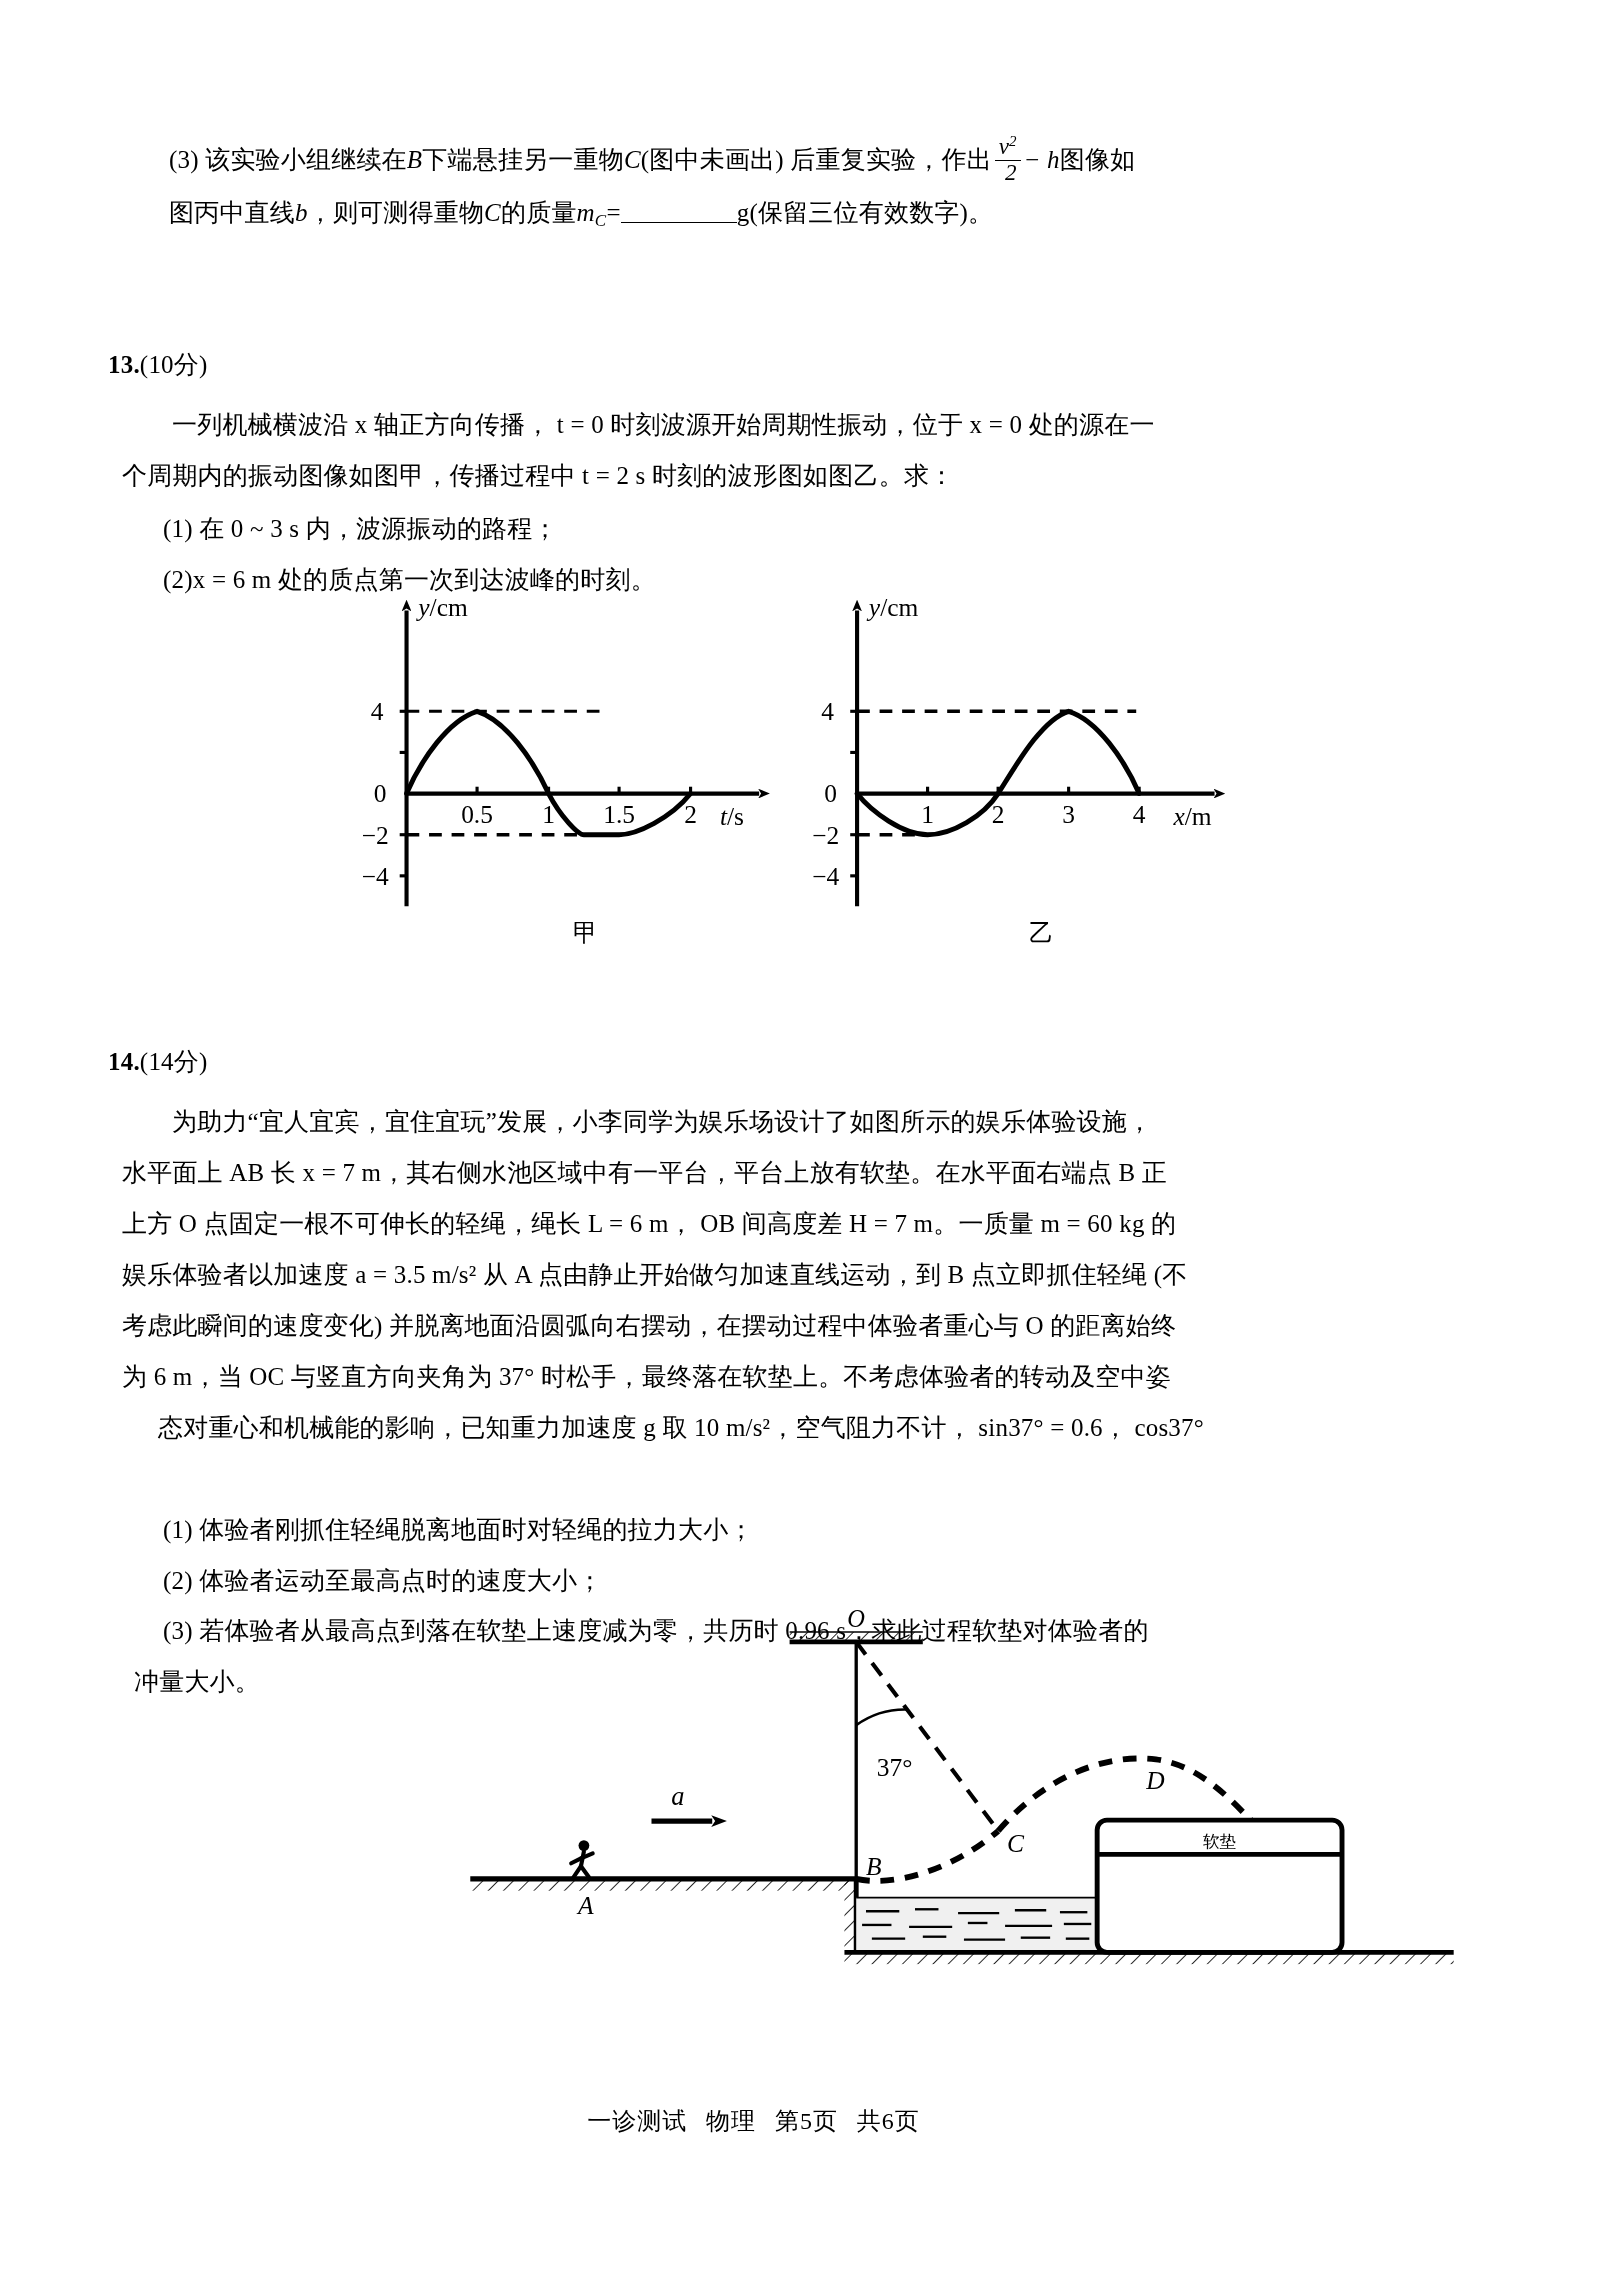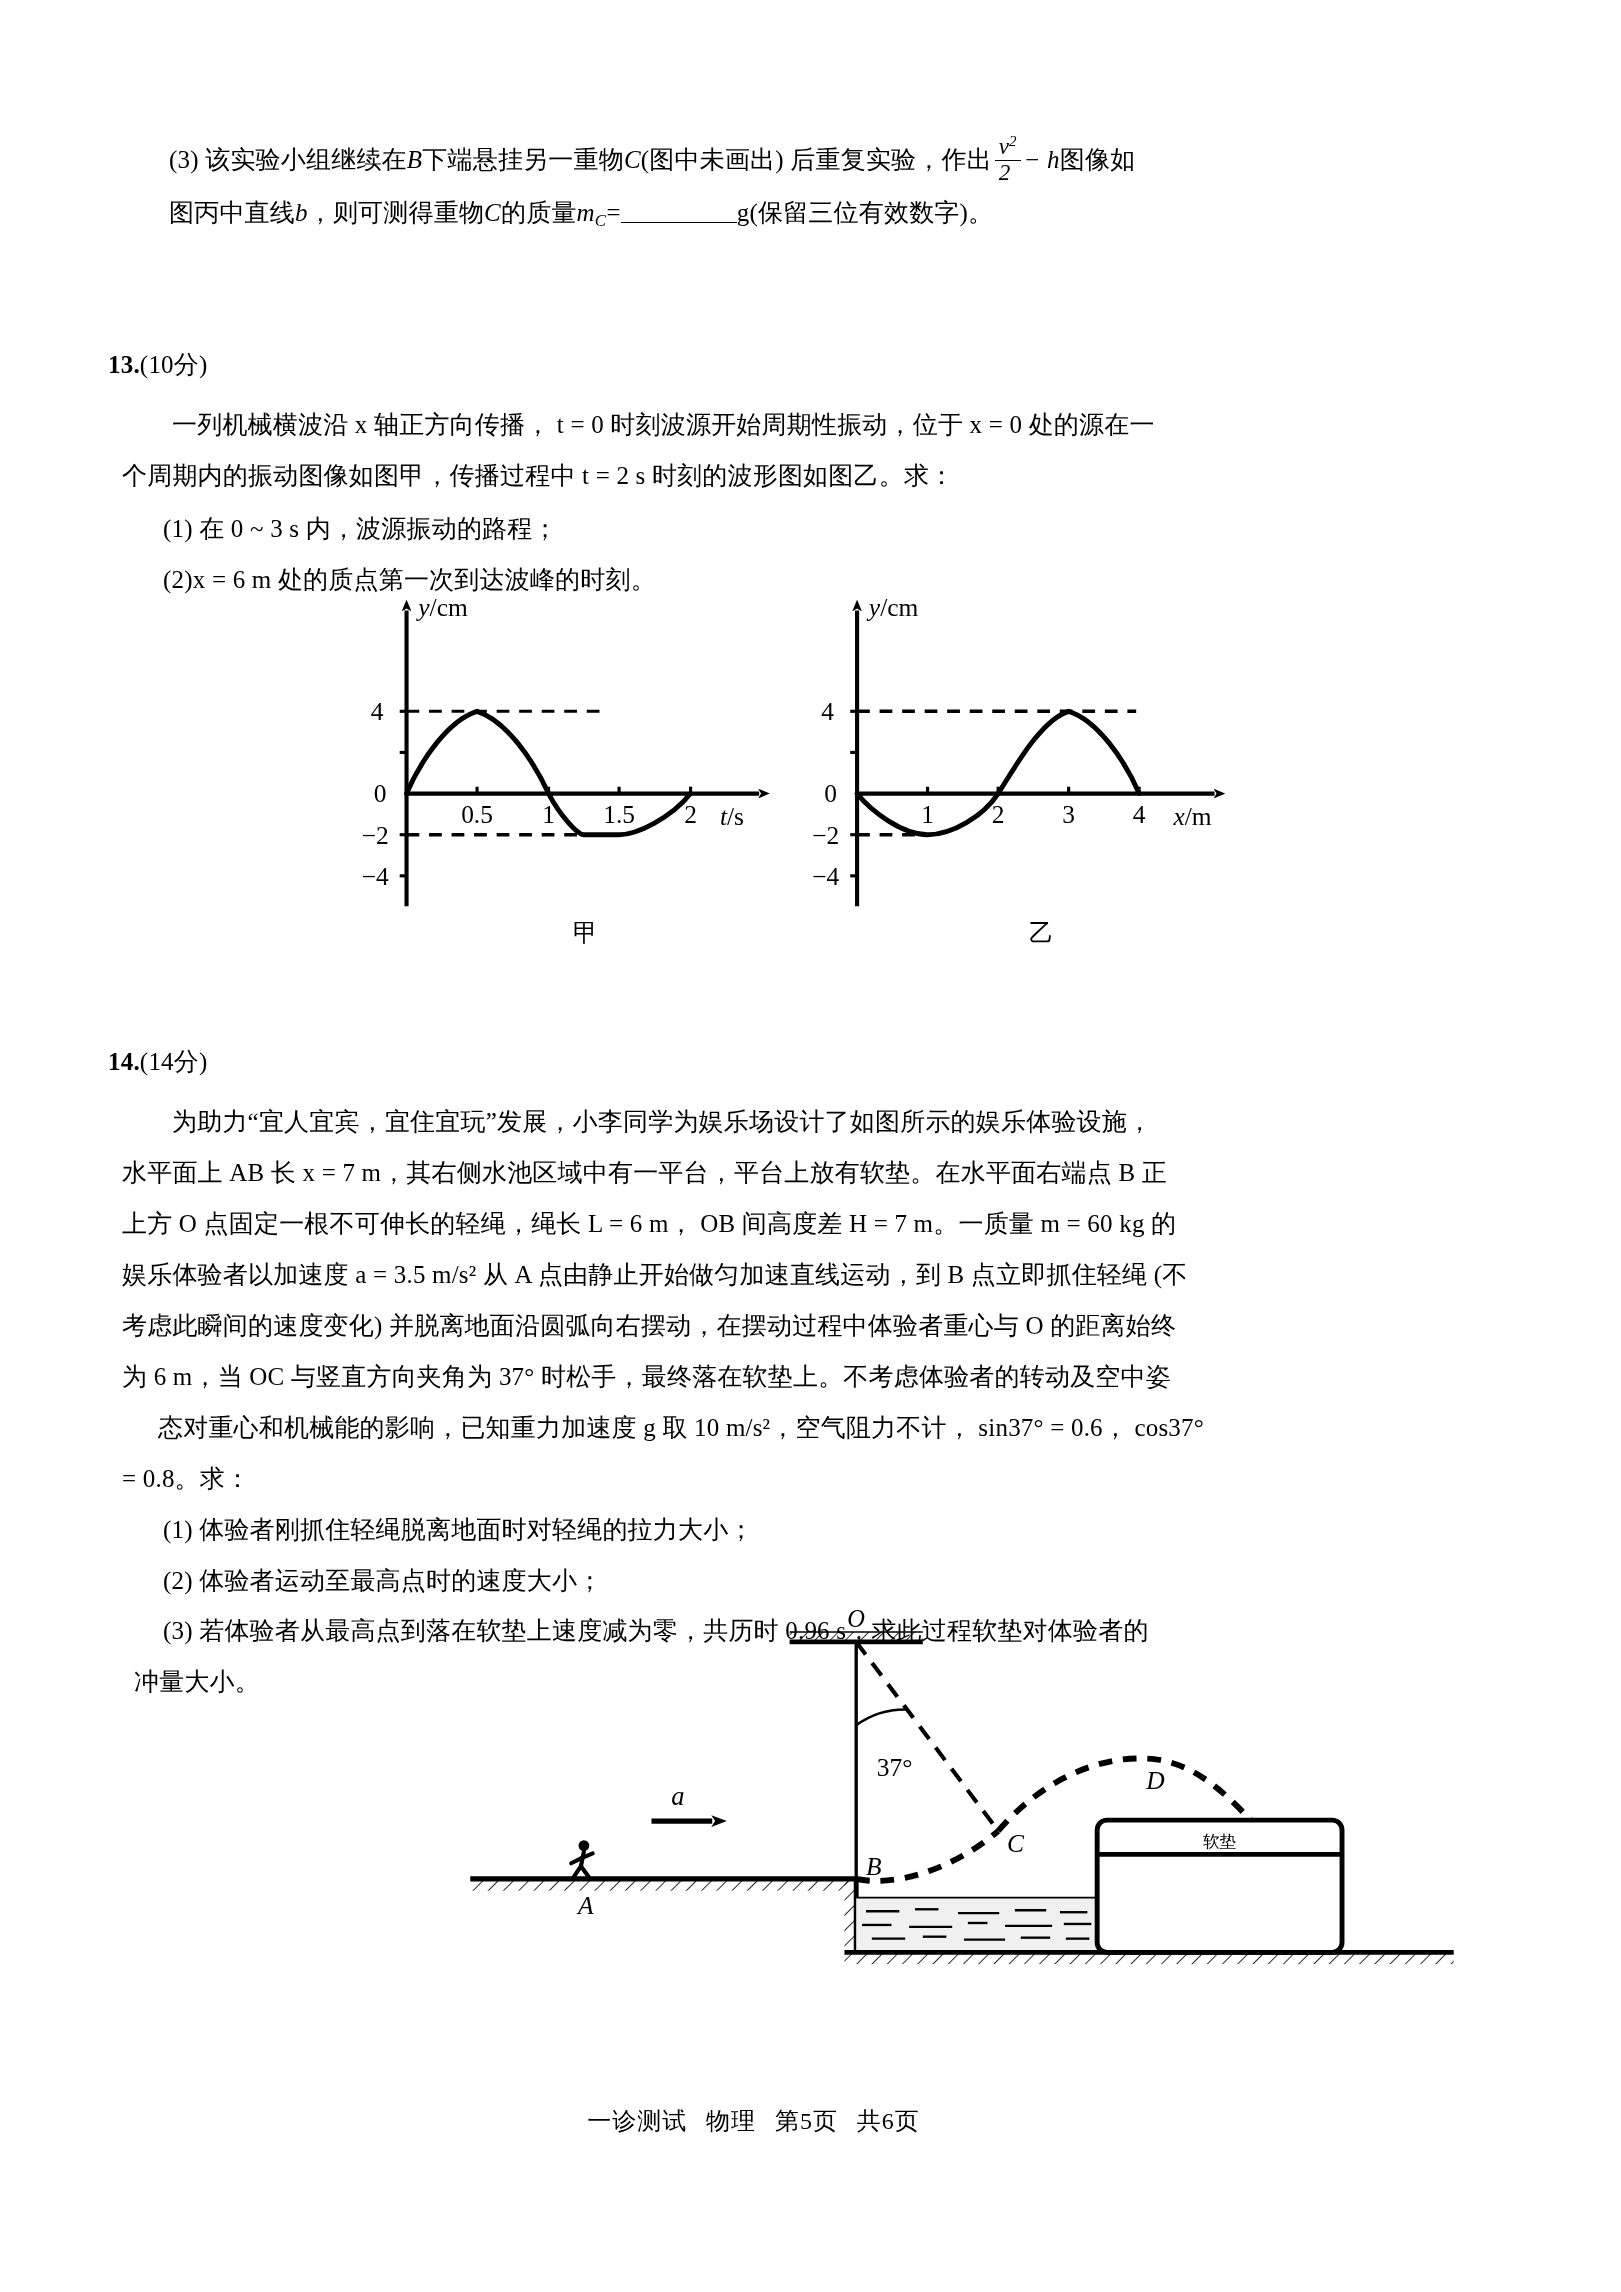--- a/index.html
+++ b/index.html
@@ -22,21 +22,21 @@
   }
   .it  { font-style:italic; font-family:"Liberation Serif",serif; }
   .bld { font-weight:bold; }
   .sub { font-size:0.68em; vertical-align:-0.28em; font-style:italic; }
   .sup { font-size:0.65em; vertical-align:0.55em; }
   .nb  { white-space:nowrap; }
 
   
   .frac {
     display:inline-block; vertical-align:-0.5em;
-    text-align:left; line-height:1.05; font-size:0.92em;
+    text-align:right; line-height:1.05; font-size:0.92em;
     margin:0 2.9px;
   }
   .frac .num { display:block; padding:0 3.9px; font-style:italic; }
   .frac .den { display:block; border-top:1.4px solid #000; padding:0 3.9px; font-style:italic; }
 
   .blankline {
     display:inline-block; width:116px;
     border-bottom:1.6px solid #000; vertical-align:-2px;
   }
 
@@ -187,23 +187,20 @@
     <span>娱乐体验者以加速度 a = 3.5 m/s² 从 A 点由静止开始做匀加速直线运动，到 B 点立即抓住轻绳 (不</span>
   </div>
   <div class="txt" style="left:122px; top:1300px; width:1309px; line-height:51px;">
     <span>考虑此瞬间的速度变化) 并脱离地面沿圆弧向右摆动，在摆动过程中体验者重心与 O 的距离始终</span>
   </div>
   <div class="txt" style="left:122px; top:1351px; width:1309px; line-height:51px;">
     <span>为 6 m，当 OC 与竖直方向夹角为 37° 时松手，最终落在软垫上。不考虑体验者的转动及空中姿</span>
   </div>
   <div class="txt" style="left:122px; top:1402px; width:1309px; line-height:51px;margin-left:36px;">
     <span>态对重心和机械能的影响，已知重力加速度 g 取 10 m/s²，空气阻力不计， sin37° = 0.6， cos37°</span>
-  </div>
-  <div class="txt" style="left:122px; top:1453px; width:1309px; line-height:51px;">
-    <span>= 0.8。求：</span>
   </div>
   <div class="txt" style="left:163px; top:1504px; width:1274px; line-height:51px;">
     <span>(1) 体验者刚抓住轻绳脱离地面时对轻绳的拉力大小；</span>
   </div>
   <div class="txt" style="left:163px; top:1555px; width:1274px; line-height:51px;">
     <span>(2) 体验者运动至最高点时的速度大小；</span>
   </div>
   <div class="txt" style="left:163px; top:1605px; width:1274px; line-height:51px;">
     <span>(3) 若体验者从最高点到落在软垫上速度减为零，共历时 0.96 s，求此过程软垫对体验者的</span>
   </div>

